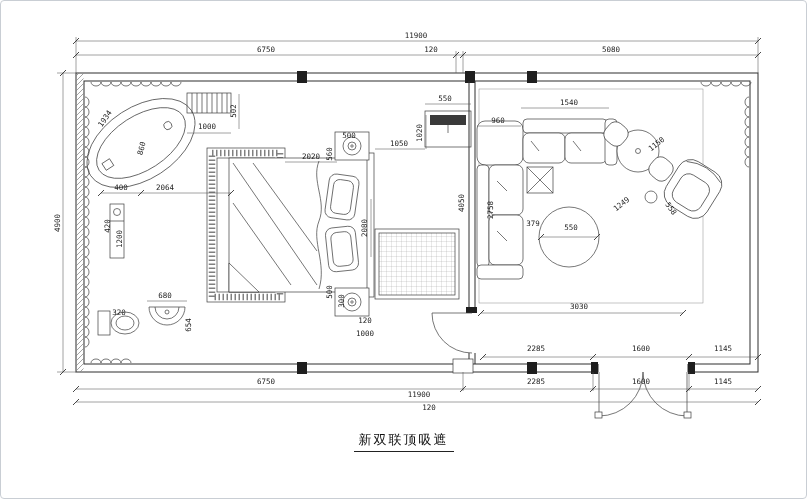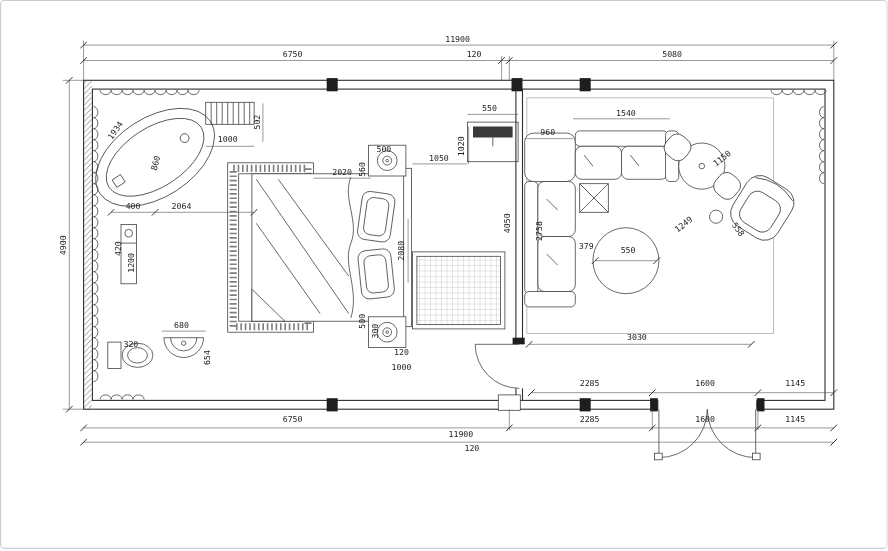--- a/index.html
+++ b/index.html
@@ -327,13 +327,14 @@
       <text x="463" y="202" transform="rotate(-90 463 202)" class="dim">4050</text>
       <text x="492" y="209" transform="rotate(-90 492 209)" class="dim">2758</text>
       <text x="532" y="225" class="dim">379</text>
       <text x="570" y="229" class="dim">550</text>
       <text x="622" y="205" transform="rotate(-38 622 205)" class="dim">1249</text>
       <text x="657" y="145" transform="rotate(-38 657 145)" class="dim">1150</text>
       <text x="668" y="209" transform="rotate(55 668 209)" class="dim">558</text>
       <text x="578" y="308" class="dim">3030</text>
     </svg>
 
+<div class="caption">新双联顶吸遮</div>
 </div>
 
 </body></html>

